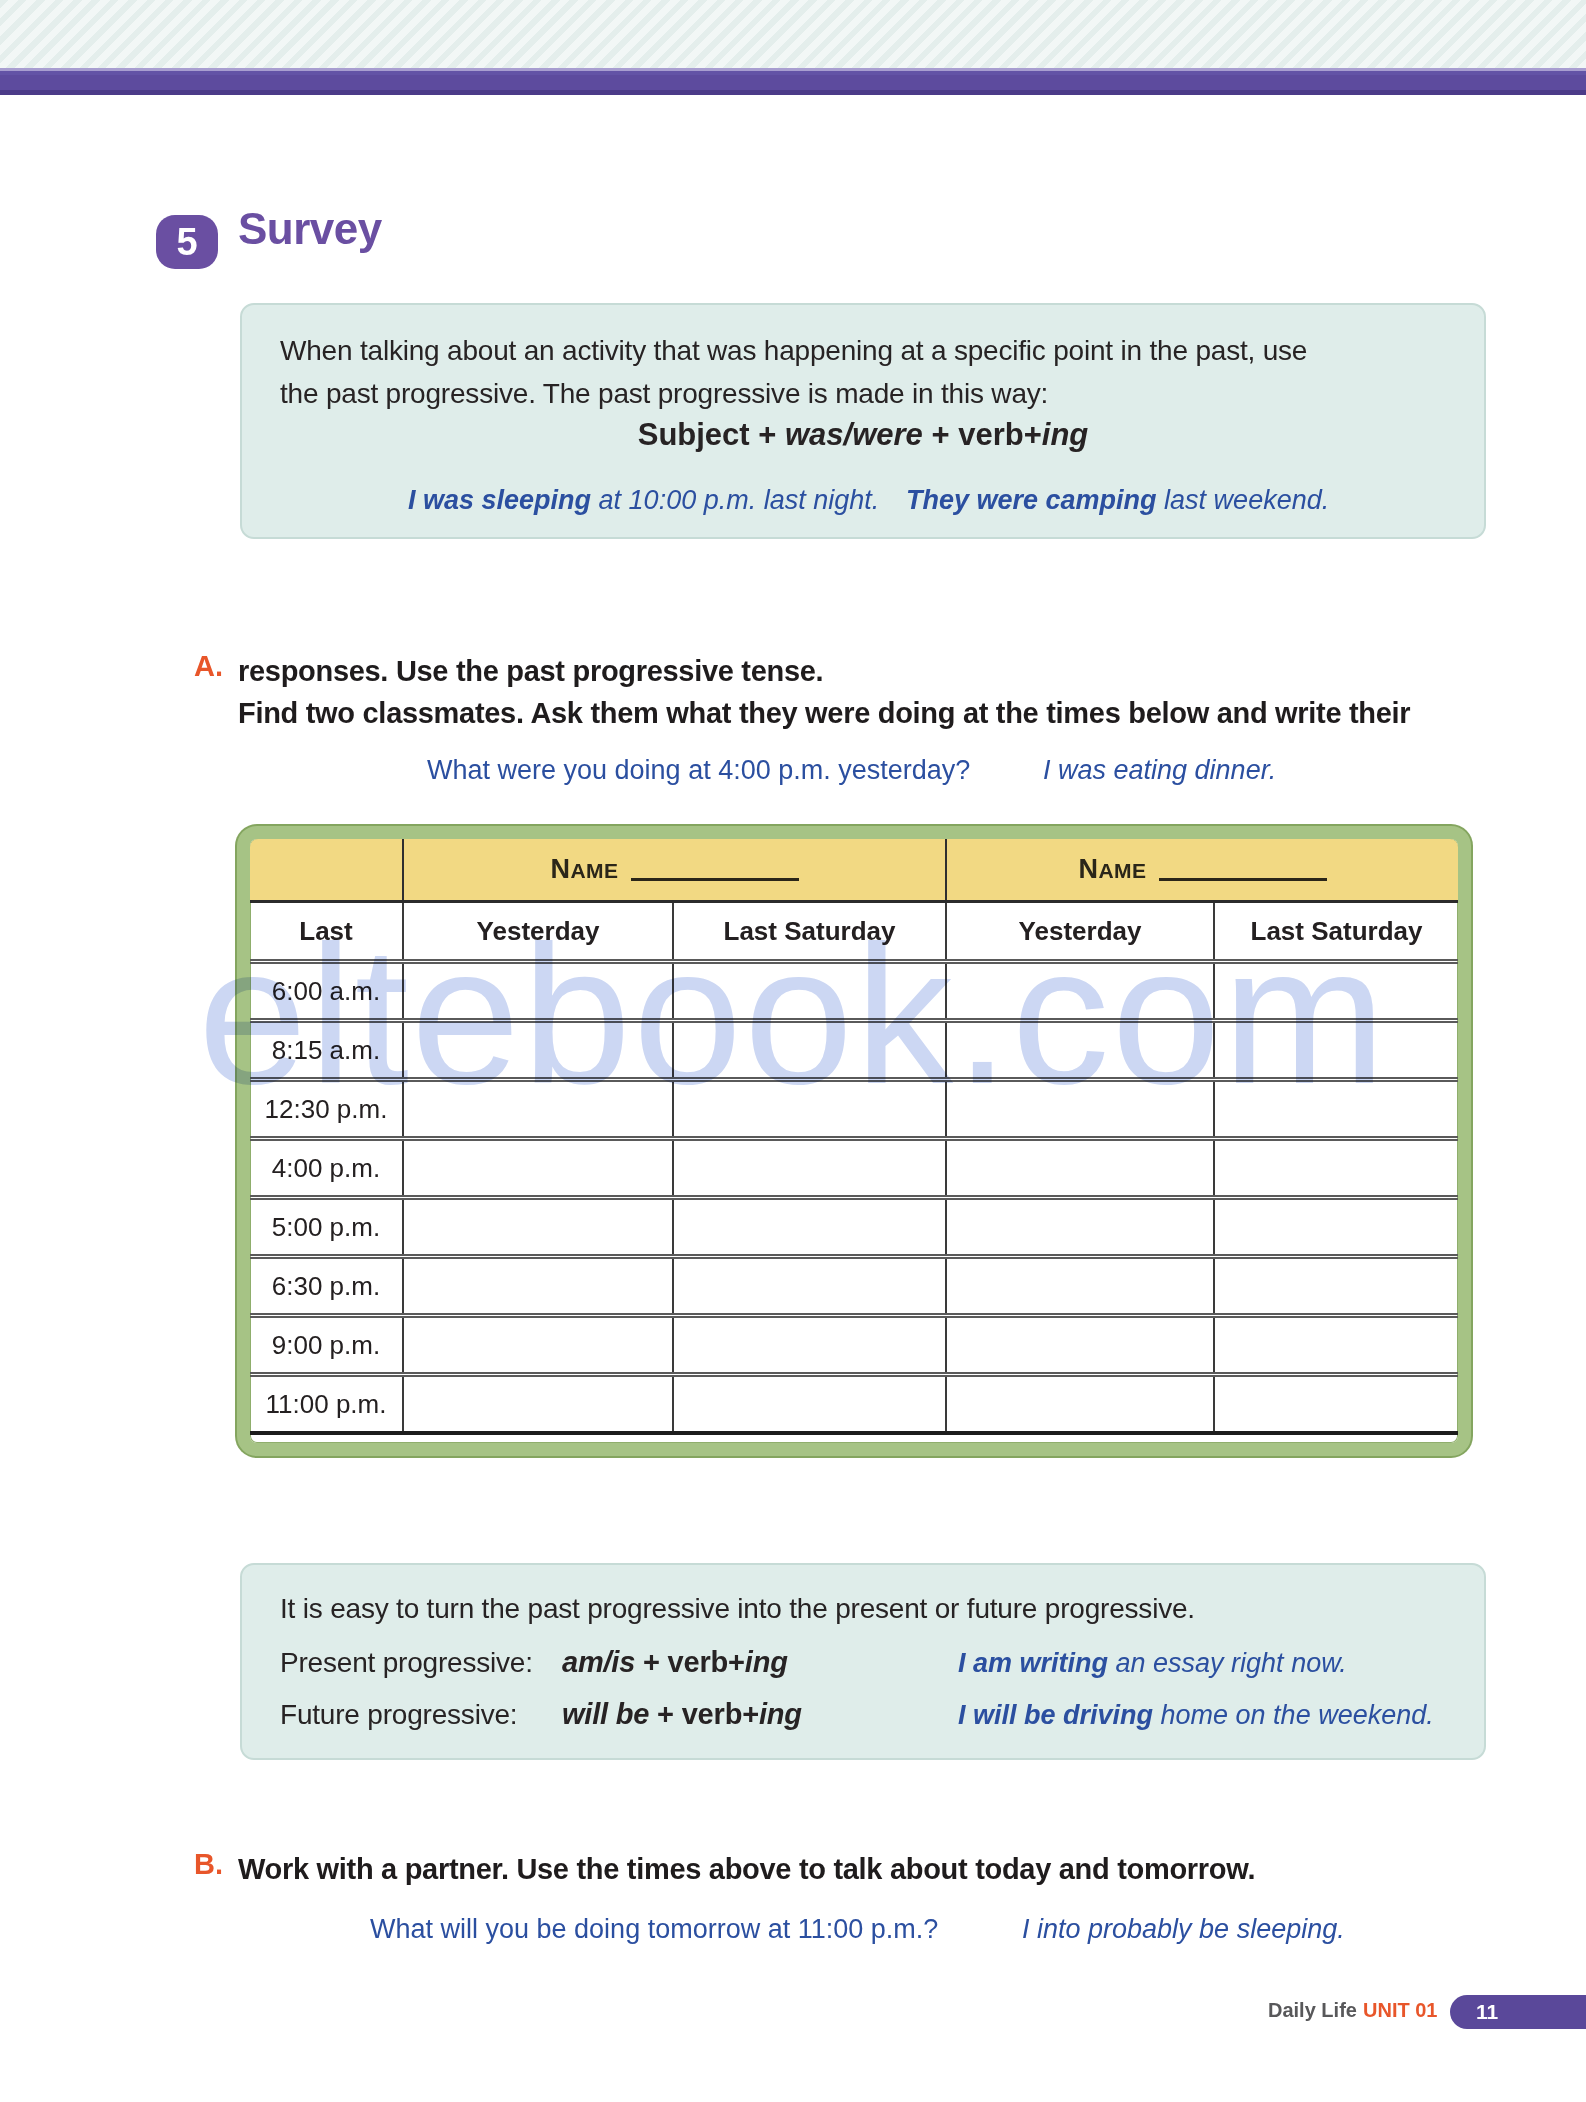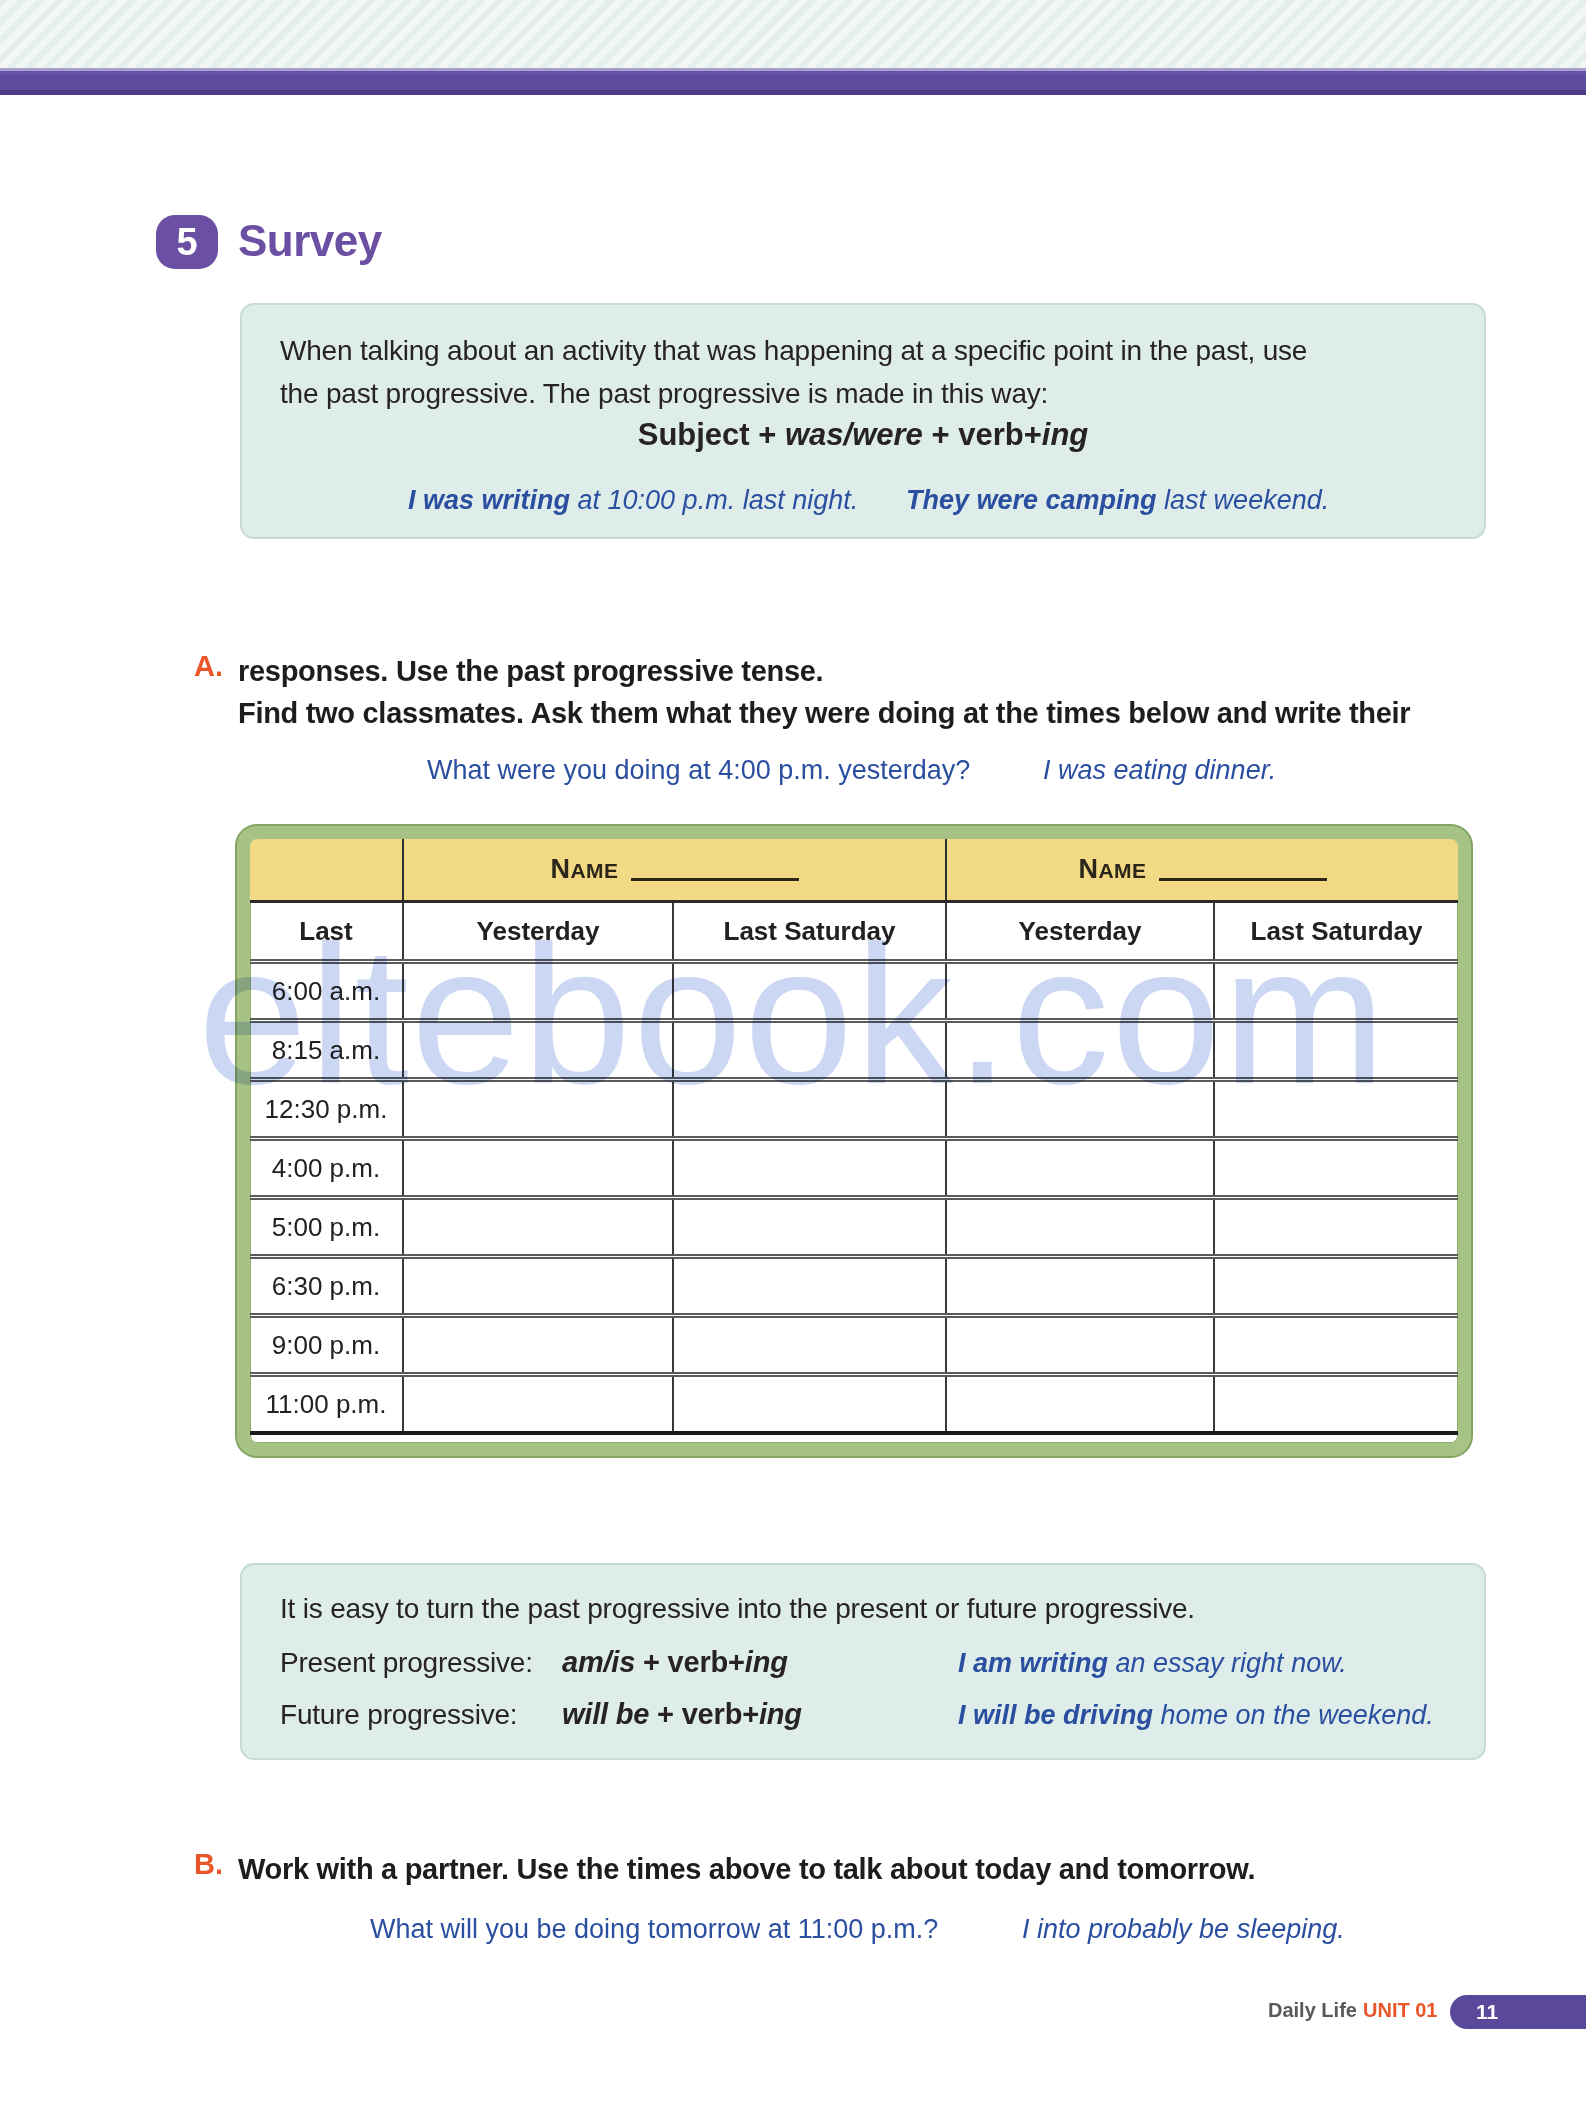--- a/index.html
+++ b/index.html
@@ -9,21 +9,21 @@
   
   .top-stripes{position:absolute;left:0;top:0;width:1586px;height:68px;
     background:repeating-linear-gradient(135deg,#e4eeec 0 6px,#f2f7f6 6px 13px);}
   .top-bar{position:absolute;left:0;top:68px;width:1586px;height:27px;
     background:linear-gradient(to bottom,#a89ed0 0 3px,#655membr 0,#6353a6 3px 7px,#5d4b9e 7px 22px,#4b3b88 22px 27px);
     background:linear-gradient(to bottom,#a89ed0 0 3px,#6353a6 3px 7px,#5d4b9e 7px 22px,#4b3b88 22px 27px);}
 
   
   .badge{position:absolute;left:156px;top:215px;width:62px;height:54px;border-radius:19px;
     background:#6a4fa2;color:#fff;font-size:38px;font-weight:bold;text-align:center;line-height:54px;}
-  .title{position:absolute;left:238px;top:216px;font-size:44px;font-weight:bold;color:#6a4fa2;letter-spacing:-0.5px;}
+  .title{position:absolute;left:238px;top:204px;font-size:44px;font-weight:bold;color:#6a4fa2;letter-spacing:-0.5px;}
 
   
   .gbox{position:absolute;left:240px;width:1246px;background:#dfedea;border:2px solid #c6dbd6;
     border-radius:14px;box-sizing:border-box;}
   .gbox1{top:303px;height:236px;}
   .gbox2{top:1563px;height:197px;}
   .gb-text{position:absolute;left:38px;top:24px;font-size:28px;line-height:1.55;color:#272324;white-space:nowrap;letter-spacing:-0.2px;}
   .formula-line{position:absolute;left:0;top:112px;width:100%;text-align:center;font-size:31px;font-weight:bold;color:#272324;}
   .ital{font-style:italic;}
   .ex{font-size:27px;color:#2b4fa0;white-space:nowrap;}
@@ -91,21 +91,21 @@
     <span>5</span>
   </div>
   <div class="title">Survey</div>
 
   <div class="gbox gbox1">
     <div class="gb-text">
       <div>When talking about an activity that was happening at a specific point in the past, use</div>
       <div>the past progressive. The past progressive is made in this way:</div>
     </div>
     <div class="formula-line"><span>Subject + </span><span class="ital">was/were</span><span> + verb+</span><span class="ital">ing</span></div>
-    <div class="ex ex1"><span class="b">I was writing</span><span class="r"> at 10:00 p.m. last night.</span></div>
+    <div class="ex ex1"><span class="b">I was sleeping</span><span class="r"> at 10:00 p.m. last night.</span></div>
     <div class="ex ex2"><span class="b">They were camping</span><span class="r"> last weekend.</span></div>
   </div>
 
   <div class="sec-label" style="left:194px;top:650px;">A.</div>
   <div class="sec-text" style="top:650px;">
     <div>responses. Use the past progressive tense.</div>
     <div>Find two classmates. Ask them what they were doing at the times below and write their</div>
   </div>
   <div class="qa" style="left:427px;top:755px;">What were you doing at 4:00 p.m. yesterday?</div>
   <div class="qa it" style="left:1043px;top:755px;">I was eating dinner.</div>

